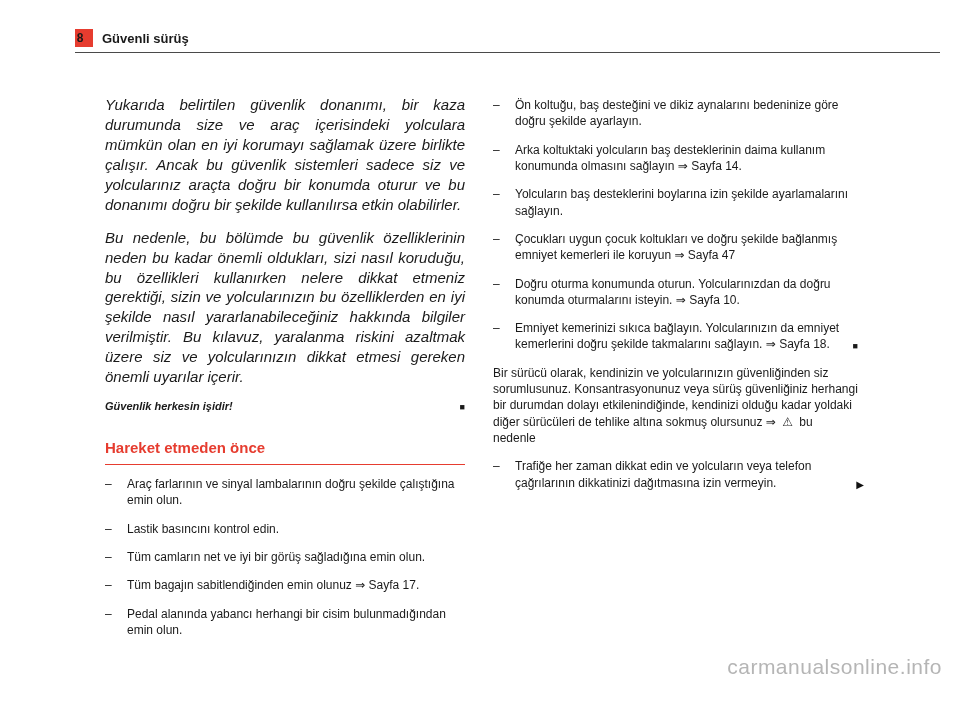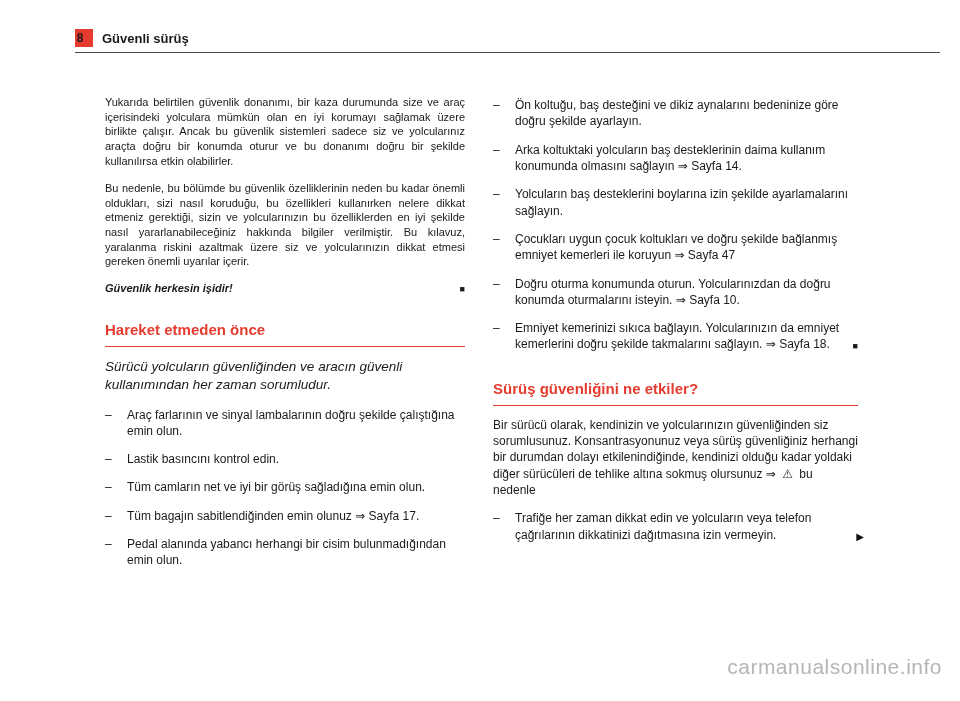--- a/index.html
+++ b/index.html
@@ -39,22 +39,23 @@
 
   
   .columns{
     position:absolute;left:105px;top:95px;
     display:flex;gap:28px;
   }
   .col{width:360px;}
   .col.right{width:365px;}
 
   p.small{
-    font-size:11px;line-height:1.33;text-align:justify;
+    font-size:15px;line-height:1.33;text-align:justify;
     margin-bottom:13px;
+    font-style:italic;
   }
   .noteline{
     display:flex;justify-content:space-between;align-items:baseline;
     margin-top:2px;
   }
   .noteline .note{font-size:11px;font-weight:bold;font-style:italic;}
   .endsq{font-size:9px;color:#1a1a1a;line-height:1;}
 
   h2.redhead{
     font-size:15px;font-weight:bold;color:var(--accent);
@@ -119,21 +120,20 @@
     <section class="col left">
       <p class="small">Yukarıda belirtilen güvenlik donanımı, bir kaza durumunda size ve araç içerisindeki yolculara mümkün olan en iyi korumayı sağlamak üzere birlikte çalışır. Ancak bu güvenlik sistemleri sadece siz ve yolcularınız araçta doğru bir konumda oturur ve bu donanımı doğru bir şekilde kullanılırsa etkin olabilirler.</p>
       <p class="small">Bu nedenle, bu bölümde bu güvenlik özelliklerinin neden bu kadar önemli oldukları, sizi nasıl koruduğu, bu özellikleri kullanırken nelere dikkat etmeniz gerektiği, sizin ve yolcularınızın bu özelliklerden en iyi şekilde nasıl yararlanabileceğiniz hakkında bilgiler verilmiştir. Bu kılavuz, yaralanma riskini azaltmak üzere siz ve yolcularınızın dikkat etmesi gereken önemli uyarılar içerir.</p>
 
       <div class="noteline">
         <span class="note">Güvenlik herkesin işidir!</span>
         <span class="endsq">■</span>
       </div>
 
       <h2 class="redhead">Hareket etmeden önce</h2>
-      <p class="lead">Sürücü yolcuların güvenliğinden ve aracın güvenli kullanımından her zaman sorumludur.</p>
 
       <ul class="bullets">
         <li>
           <span class="dash">–</span>
           <span class="btxt">Araç farlarının ve sinyal lambalarının doğru şekilde çalıştığına emin olun.</span>
         </li>
         <li>
           <span class="dash">–</span>
           <span class="btxt">Lastik basıncını kontrol edin.</span>
         </li>
@@ -174,21 +174,20 @@
           <span class="dash">–</span>
           <span class="btxt">Doğru oturma konumunda oturun. Yolcularınızdan da doğru konumda oturmalarını isteyin. ⇒ Sayfa 10.</span>
         </li>
         <li>
           <span class="dash">–</span>
           <span class="btxt">Emniyet kemerinizi sıkıca bağlayın. Yolcularınızın da emniyet kemerlerini doğru şekilde takmalarını sağlayın. ⇒ Sayfa 18.</span>
           <span class="li-endsq">■</span>
         </li>
       </ul>
 
-      <h2 class="redhead">Sürüş güvenliğini ne etkiler?</h2>
 
       <p class="body">
         <span>Bir sürücü olarak, kendinizin ve yolcularınızın güvenliğinden siz sorumlusunuz. Konsantrasyonunuz veya sürüş güvenliğiniz herhangi bir durumdan dolayı etkilenindiğinde, kendinizi olduğu kadar yoldaki diğer sürücüleri de tehlike altına sokmuş olursunuz ⇒</span>
         <span class="warn-icon">⚠</span>
         <span>bu nedenle</span>
       </p>
 
       <ul class="bullets">
         <li>
           <span class="dash">–</span>

